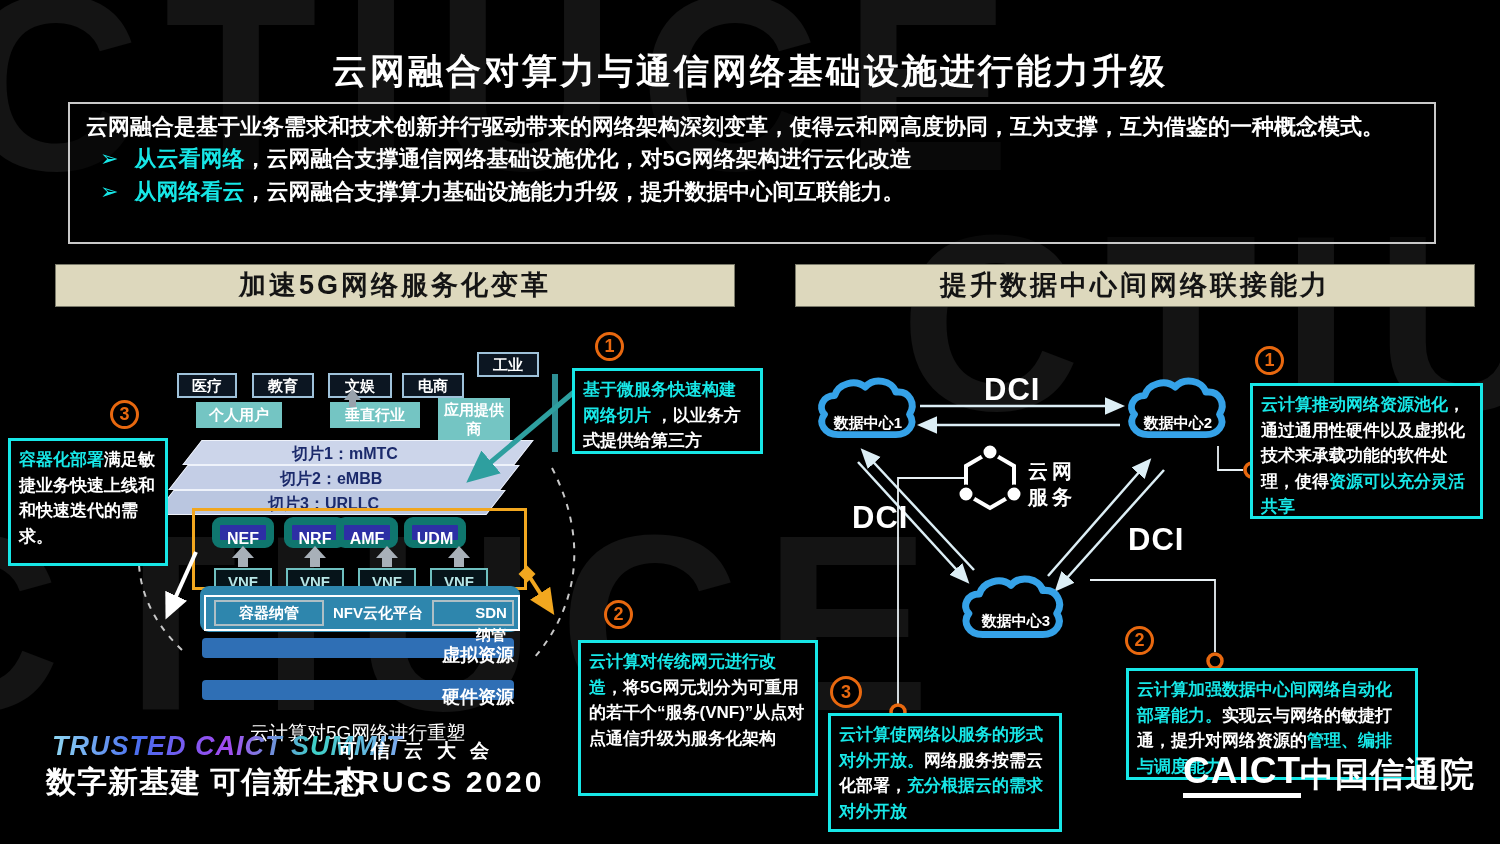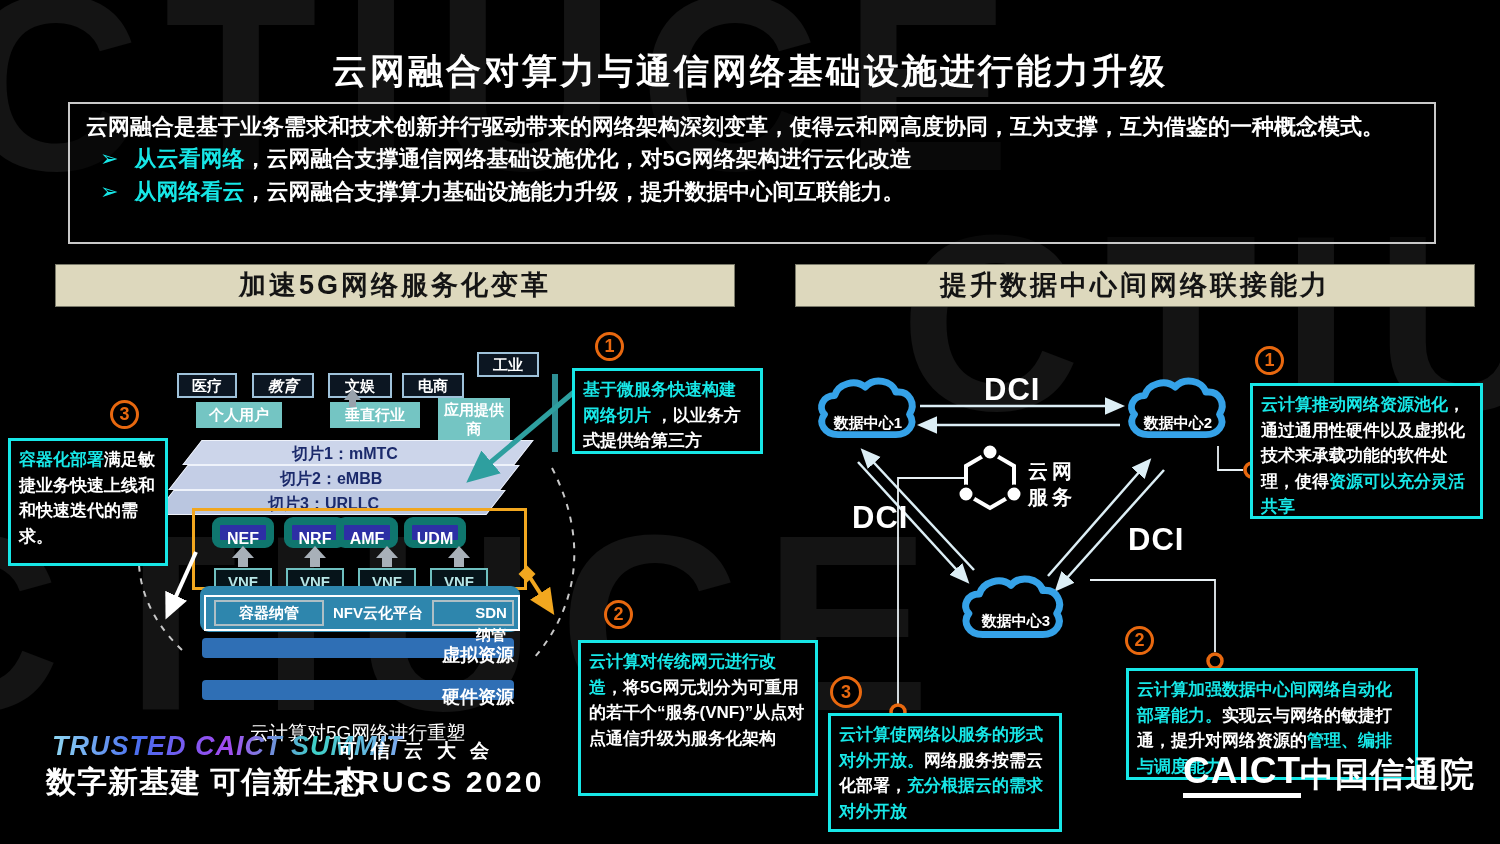--- a/index.html
+++ b/index.html
@@ -86,21 +86,21 @@
     </div>
     <div class="intro-bullet">
       <span class="mk">➢</span><span class="cy">从网络看云</span><span>，云网融合支撑算力基础设施能力升级，提升数据中心间互联能力。</span>
     </div>
   </div>
 
   <div class="section-header" style="left:55px;">加速5G网络服务化变革</div>
   <div class="section-header" style="left:795px;">提升数据中心间网络联接能力</div>
 
   <span class="tab" style="left:177px;top:373px;width:60px;">医疗</span>
-  <span class="tab" style="left:252px;top:373px;width:62px;font-style:italic;">教育</span>
+  <span class="tab" style="left:252px;top:373px;width:62px;">教育</span>
   <span class="tab" style="left:328px;top:373px;width:64px;">文娱</span>
   <span class="tab" style="left:402px;top:373px;width:62px;">电商</span>
   <span class="tab" style="left:477px;top:352px;width:62px;">工业</span>
 
   <span class="user-box" style="left:196px;top:402px;width:86px;height:26px;line-height:26px;">个人用户</span>
   <span class="user-box" style="left:330px;top:402px;width:90px;height:26px;line-height:26px;">垂直行业</span>
   <span class="user-box" style="left:438px;top:398px;width:72px;height:40px;line-height:19px;padding-top:2px;">应用提供商</span>
 
   <div class="slice" style="left:192px;top:440px;background:#ccd5ea;"></div>
   <div class="slice" style="left:178px;top:465px;background:#c4cee6;"></div>

